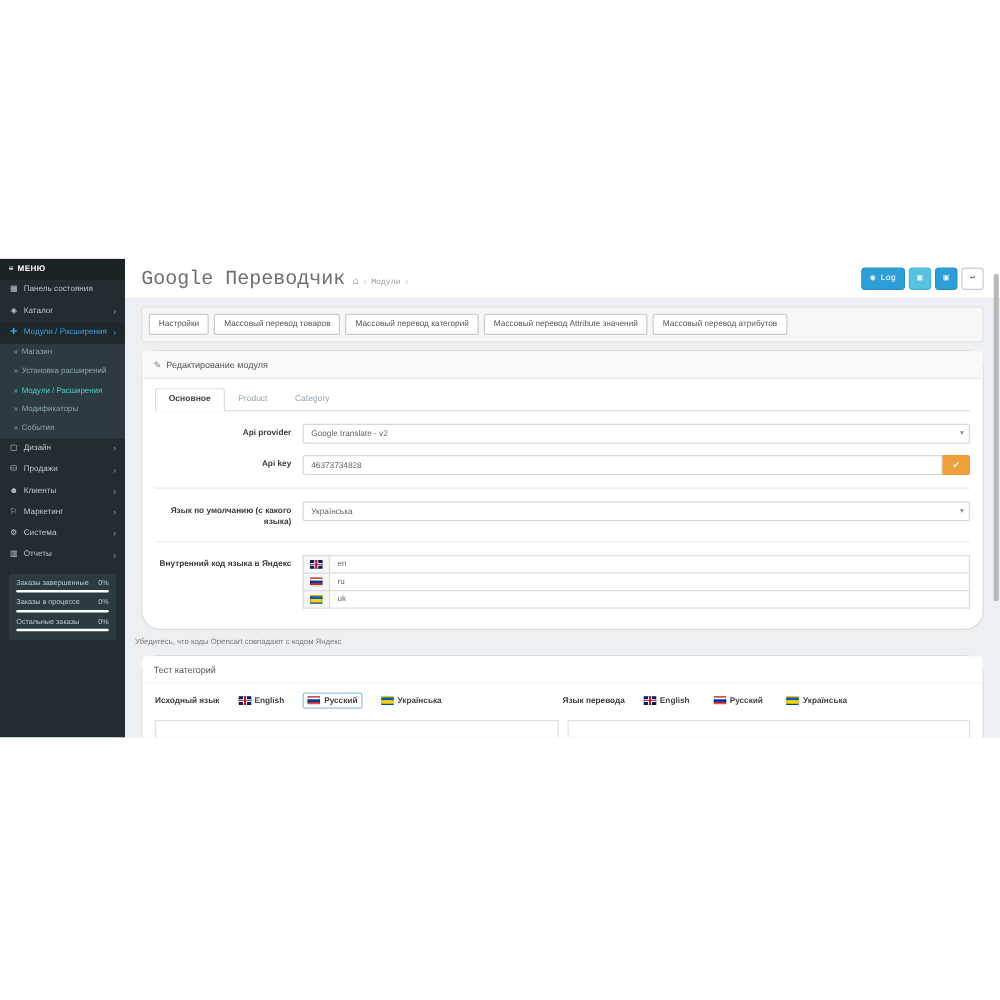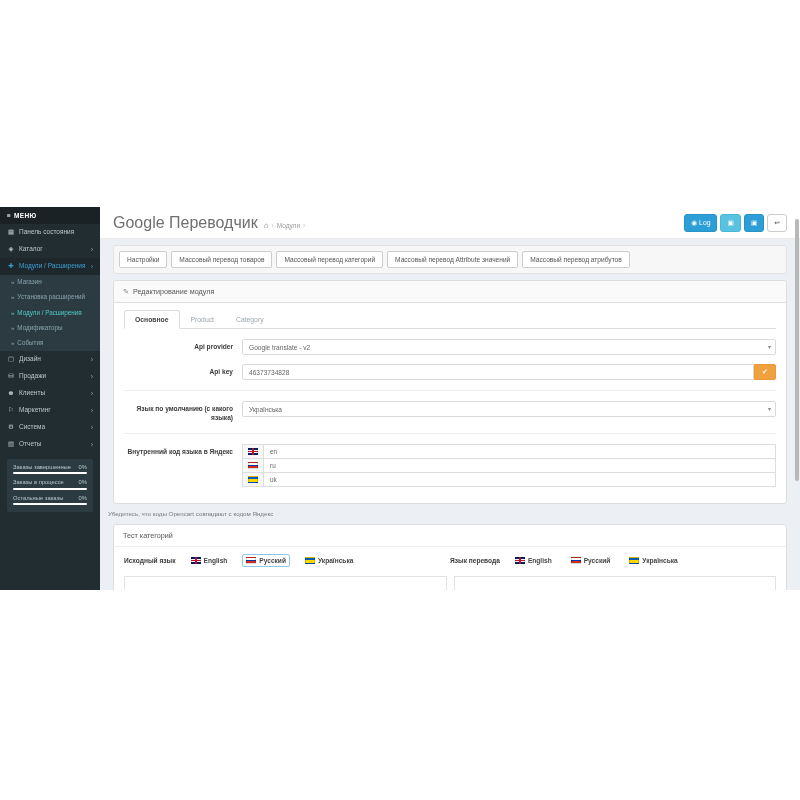--- a/index.html
+++ b/index.html
@@ -29,21 +29,21 @@
     padding:5px 6px 2px; }
   .stat { margin-bottom:5px; }
   .stat-top { display:flex; justify-content:space-between; font-size:5.8px;
     color:#b8c7ce; margin-bottom:2.5px; }
   .stat-bar { height:2px; background:#ffffff; border-radius:1px; }
 
   
   .main { flex:1; position:relative; display:flex; flex-direction:column;
     overflow:hidden; }
   .page-header { background:#fff; padding:7px 13px 6px; display:flex;
-    align-items:flex-start; border-bottom:1px solid #e9e9e9; }
+    align-items:flex-start; border-bottom:1px solid #e9e9e9;font-family:Liberation Mono, monospace; }
   .title-wrap { display:flex; align-items:baseline; gap:6px; }
   .page-title { font-size:16px; color:#6f6f6f; font-weight:400; }
   .crumbs { font-size:6.5px; color:#9b9b9b; display:flex; gap:3px; align-items:center; }
   .crumbs .home { font-size:8px; color:#777; }
   .crumbs .sep { color:#c0c0c0; }
   .hdr-btns { margin-left:auto; display:flex; gap:3px; }
   .btn { border:1px solid transparent; border-radius:3px; font-size:6.8px;
     padding:4px 6px; color:#fff; cursor:pointer; line-height:1.2;
     font-family:inherit; }
   .btn-primary { background:#2d9fd8; border-color:#2791c6; }
@@ -51,21 +51,21 @@
   .btn-default { background:#fff; border-color:#ccc; color:#555; }
 
   .content { flex:1; padding:6px 13px; overflow:hidden; }
 
   .tab-strip { background:#f7f7f7; border:1px solid #e3e3e3; border-radius:3px;
     padding:5px; margin-bottom:6px; display:flex; gap:4px; flex-wrap:wrap; }
   .strip-btn { background:#fff; border:1px solid #ccc; border-radius:2px;
     padding:4px 7px; font-size:6.6px; color:#555; cursor:pointer;
     font-family:inherit; }
 
-  .panel { background:#fff; border:1px solid #ddd; border-radius:3px;
+  .panel { background:#fff; border:1px solid #ddd; border-radius:15px;
     margin-bottom:6px; }
   .panel-heading { background:#fafafa; border-bottom:1px solid #ddd;
     padding:6px 9px; font-size:7.2px; color:#555; border-radius:3px 3px 0 0; }
   .panel-heading .ic { margin-right:4px; color:#777; }
   .panel-body { padding:7px 10px; }
 
   .nav-tabs { display:flex; border-bottom:1px solid #ddd; margin-bottom:10px; }
   .nav-tab { padding:5px 10px; font-size:6.8px; color:#9aa7ad; cursor:pointer;
     border:1px solid transparent; margin-bottom:-1px; border-radius:3px 3px 0 0; }
   .nav-tab.active { background:#fff; border-color:#ddd #ddd #fff;

